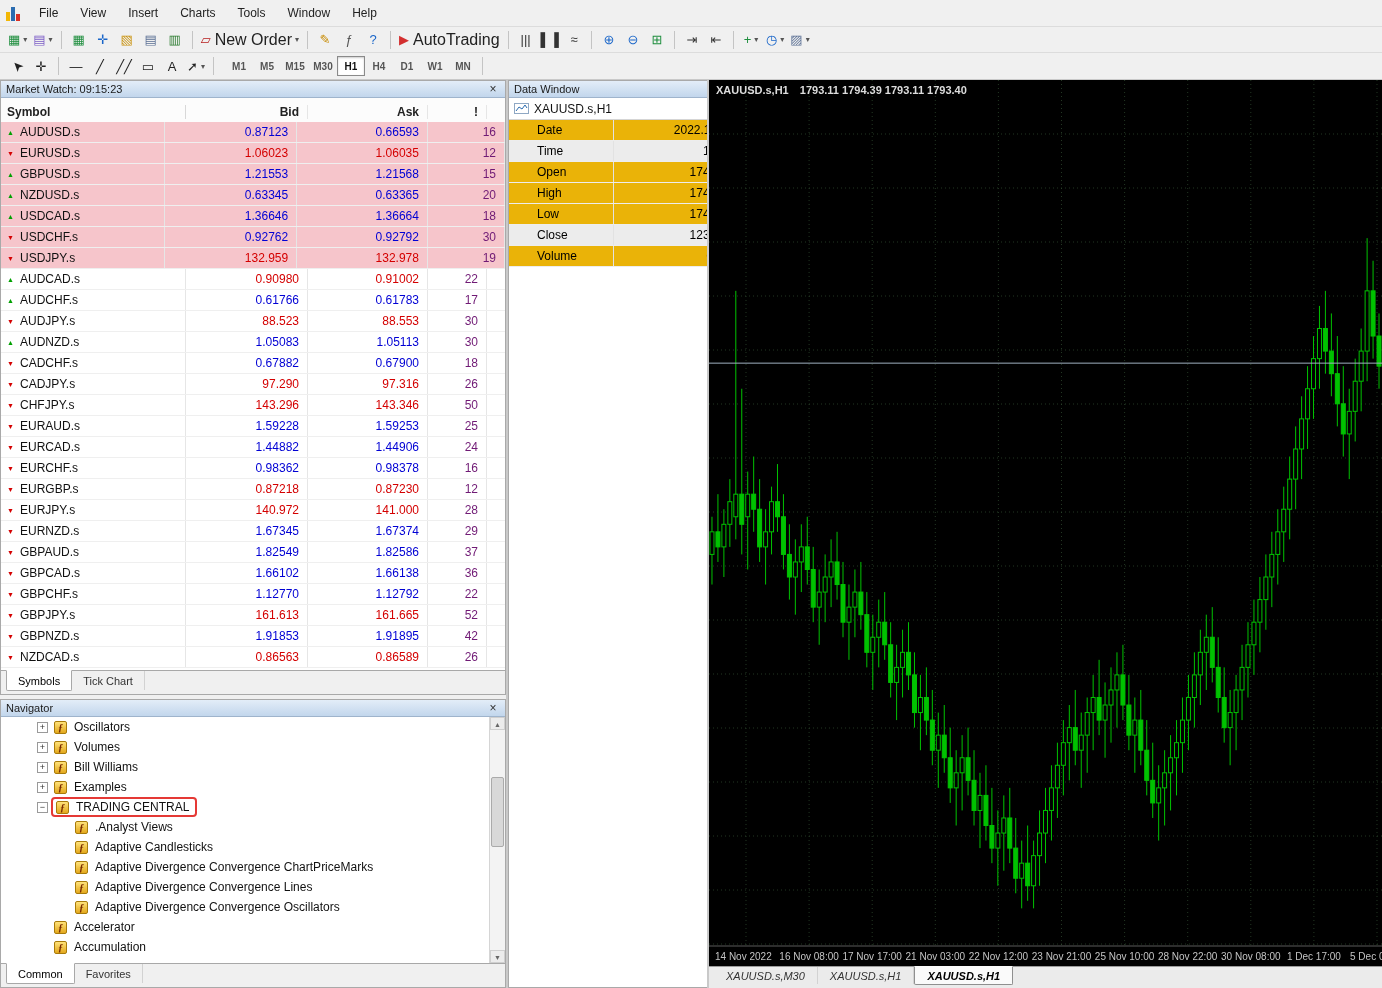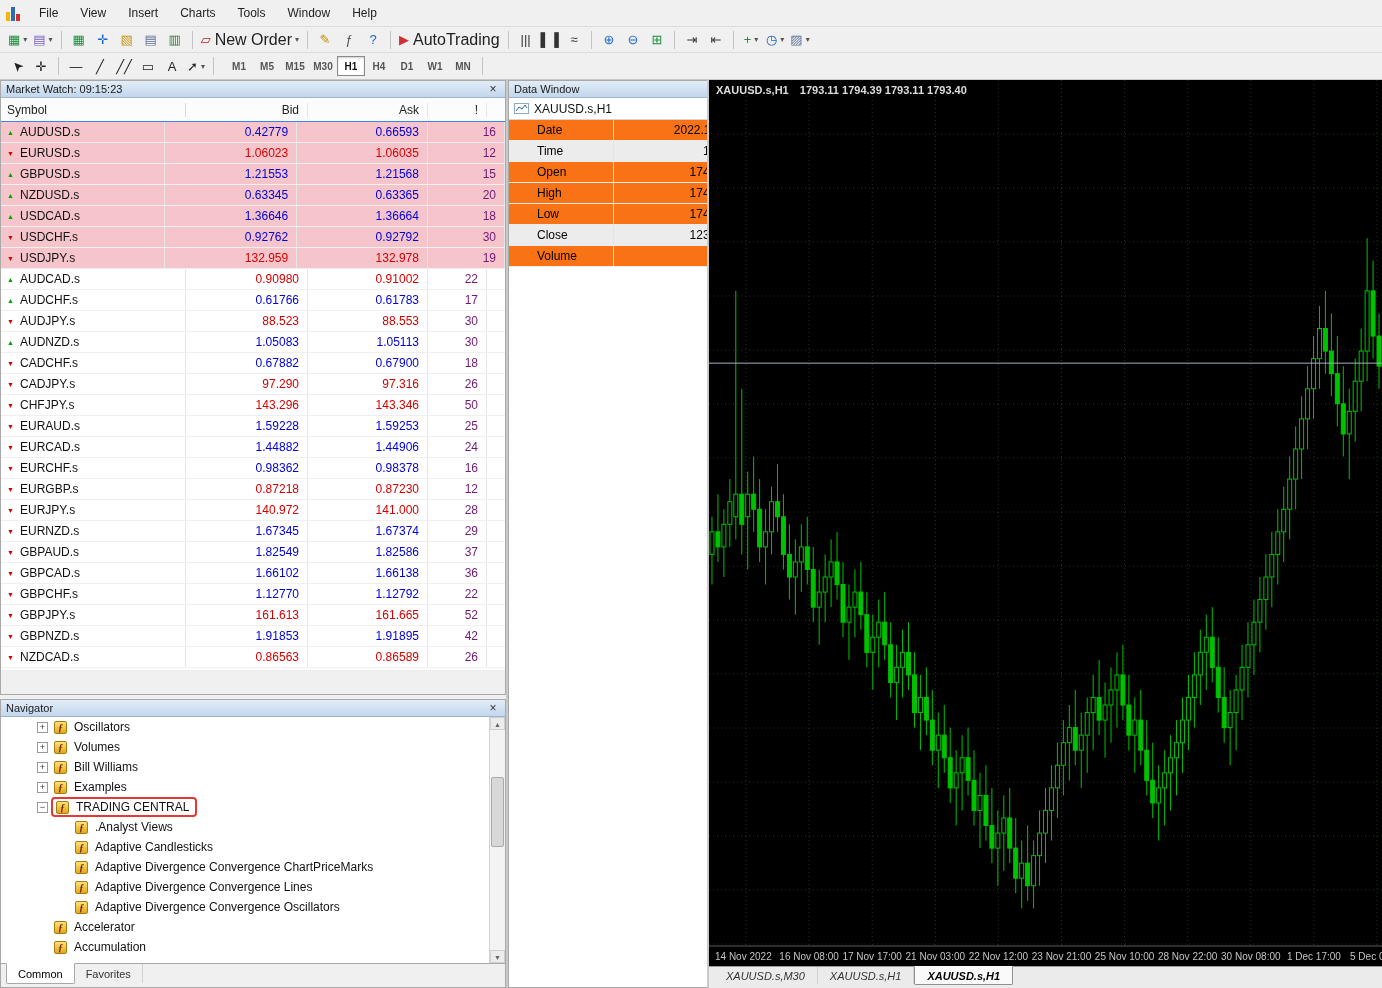--- a/index.html
+++ b/index.html
@@ -32,21 +32,21 @@
   #market-watch { left:0; top:80px; width:506px; height:615px; }
   #navigator    { left:0; top:699px; width:506px; height:289px; }
   #data-window  { left:508px; top:80px; width:233px; height:908px; background:#fff; }
   #chart-window { left:709px; top:80px; width:673px; height:908px; background:#b91c1c; border:none; }
 
   .ptitle { height:17px; background:linear-gradient(#e3edf8,#c2d6ec); border-bottom:1px solid #9fb4cc;
     display:flex; align-items:center; padding:0 5px; font-size:11px; color:#1a1a1a; }
   .ptitle .close { margin-left:auto; font-size:12px; color:#333; width:14px; text-align:center; cursor:default; }
 
   
-  .mwhead { display:flex; height:28px; align-items:center; background:#fcfcfc; border-bottom:5px solid #3b82f6; font-size:12px; color:#222; }
+  .mwhead { display:flex; height:28px; align-items:center; background:#fcfcfc; border-bottom:1px solid #3b82f6; font-size:12px; color:#222;font-weight:bold; }
   .mwbody { position:absolute; top:41px; bottom:24px; left:0; right:0; background:#fff; overflow:hidden; }
   .mwrow { display:flex; height:21px; line-height:21px; border-bottom:1px solid #efefef; background:#fff; }
   .mwrow.hl { background:#f6c5cb;gap:24px; }
   .c-sym  { width:185px; padding-left:6px; display:flex; align-items:center; border-right:1px solid #e6e6e6; }
   .c-bid  { width:122px; text-align:right; padding-right:8px; border-right:1px solid #e6e6e6; }
   .c-ask  { width:120px; text-align:right; padding-right:8px; border-right:1px solid #e6e6e6; }
   .c-bang { width:59px;  text-align:right; padding-right:8px; border-right:1px solid #e6e6e6; }
   .mwhead .c-sym { border-right:1px solid #d8d8d8; }
   .num.blue { color:#0000d4; } .num.red { color:#d40000; } .spread { color:#701a75; }
   .sym-icon { font-size:7px; width:13px; flex:none; }
@@ -56,21 +56,21 @@
   
   .tabbar { position:absolute; left:0; right:0; bottom:0; height:24px; display:flex; align-items:flex-start;
     background:#f0f0f0; border-top:1px solid #a8a8a8; padding-left:5px; }
   .tab { padding:4px 11px 3px; font-size:11px; color:#333; border-right:1px solid #d2d2d2; cursor:default; }
   .tab.active { background:#fff; border:1px solid #a8a8a8; border-top:1px solid #fff; margin-top:-1px;
     border-radius:0 0 2px 2px; color:#000; }
 
   
   .dwhead { display:flex; align-items:center; height:22px; background:#fff; border-bottom:1px solid #d5d5d5;
     padding-left:5px; font-size:12px; color:#111; gap:5px; }
-  .dwrow { display:flex; height:21px; line-height:21px; border-bottom:1px solid #ededed; background:#f97316; font-size:12px; }
+  .dwrow { display:flex; height:21px; line-height:21px; border-bottom:1px solid #ededed; background:#eab308; font-size:12px; }
   .dwrow.shade { background:#ececec; }
   .dwlabel { width:105px; padding-left:28px; border-right:1px solid #e2e2e2; }
   .dwvalue { flex:1; text-align:right; padding-right:7px; }
 
   
   .nvbody { position:absolute; top:17px; bottom:24px; left:0; right:16px; background:#fff; overflow:hidden; }
   .nvrow { display:flex; align-items:center; height:20px; padding-left:36px; font-size:12px; color:#111; background:#fff; }
   .nvrow.lv1 { padding-left:74px; }
   .nvrow.leaf { padding-left:53px; }
   .exp { width:11px; height:11px; border:1px solid #9a9a9a; background:#fff; font-size:9px; line-height:9px;
@@ -261,21 +261,21 @@
       <span class="c-bid">Bid</span>
       <span class="c-ask">Ask</span>
       <span class="c-bang">!</span>
     </div>
     <div class="mwbody">
         <div class="mwrow hl">
           <div class="c-sym">
             <span class="sym-icon up">▲</span>
             <span class="sym-name">AUDUSD.s</span>
           </div>
-          <div class="c-bid num blue">0.42779</div>
+          <div class="c-bid num blue">0.87123</div>
           <div class="c-ask num blue">0.66593</div>
           <div class="c-bang spread">16</div>
         </div>
         <div class="mwrow hl">
           <div class="c-sym">
             <span class="sym-icon down">▼</span>
             <span class="sym-name">EURUSD.s</span>
           </div>
           <div class="c-bid num red">1.06023</div>
           <div class="c-ask num red">1.06035</div>
@@ -490,20 +490,24 @@
         </div>
         <div class="mwrow">
           <div class="c-sym">
             <span class="sym-icon down">▼</span>
             <span class="sym-name">NZDCAD.s</span>
           </div>
           <div class="c-bid num red">0.86563</div>
           <div class="c-ask num red">0.86589</div>
           <div class="c-bang spread">26</div>
         </div>
+      </div>
+    <div class="tabbar">
+        <span class="tab active">Symbols</span>
+        <span class="tab">Tick Chart</span>
       </div>
   </div>
 
   <div class="panel" id="navigator">
     <div class="ptitle">
       <span>Navigator</span>
       <span class="close">×</span>
     </div>
     <div class="nvbody">
         <div class="nvrow">

